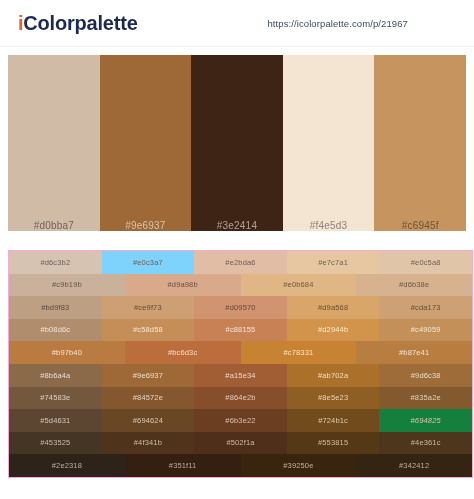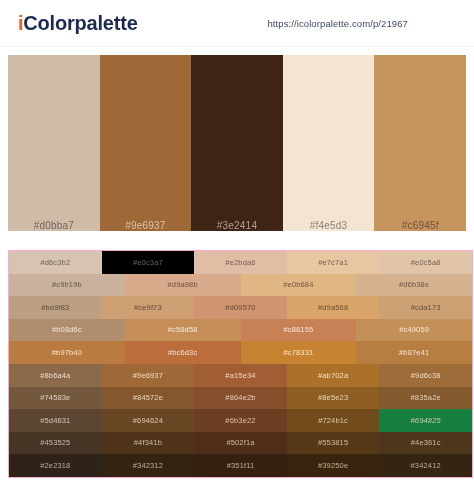--- a/index.html
+++ b/index.html
@@ -128,21 +128,21 @@
         <span class="hex" style="color: rgb(141, 131, 121);">#f4e5d3</span>
       </div>
       <div class="main-swatch" style="background: rgb(198, 148, 95);">
         <span class="hex" style="color: rgb(110, 83, 54);">#c6945f</span>
       </div>
     </div>
 
   <div class="grid-wrap" id="shade-grid">
       <div class="grid-row">
         <div class="grid-cell" style="background: rgb(214, 195, 178); color: rgb(107, 96, 87);">#d6c3b2</div>
-        <div class="grid-cell" style="background: #000000; color: rgb(111, 96, 84); text-align: right;">#e0c3a7</div>
+        <div class="grid-cell" style="background: #7dd3fc; color: rgb(111, 96, 84); text-align: right;">#e0c3a7</div>
         <div class="grid-cell" style="background: rgb(226, 189, 166); color: rgb(112, 92, 81);">#e2bda6</div>
         <div class="grid-cell" style="background: rgb(231, 199, 161); color: rgb(112, 98, 79);">#e7c7a1</div>
         <div class="grid-cell" style="background: rgb(224, 197, 168); color: rgb(111, 97, 84);">#e0c5a8</div>
       </div>
       <div class="grid-row">
         <div class="grid-cell" style="background: rgb(201, 177, 155); color: rgb(97, 85, 73);">#c9b19b</div>
         <div class="grid-cell" style="background: rgb(217, 169, 139); color: rgb(105, 81, 67);">#d9a98b</div>
         <div class="grid-cell" style="background: rgb(224, 182, 132); color: rgb(109, 89, 64);">#e0b684</div>
         <div class="grid-cell" style="background: rgb(214, 179, 142); color: rgb(103, 86, 69);">#d6b38e</div>
       </div>
@@ -150,20 +150,21 @@
         <div class="grid-cell" style="background: rgb(189, 159, 131); color: rgb(90, 76, 62);">#bd9f83</div>
         <div class="grid-cell" style="background: rgb(206, 159, 115); color: rgb(98, 76, 55);">#ce9f73</div>
         <div class="grid-cell" style="background: rgb(208, 149, 112); color: rgb(99, 71, 54);">#d09570</div>
         <div class="grid-cell" style="background: rgb(217, 165, 104); color: rgb(103, 80, 50);">#d9a568</div>
         <div class="grid-cell" style="background: rgb(205, 161, 115); color: rgb(98, 77, 55);">#cda173</div>
       </div>
       <div class="grid-row">
         <div class="grid-cell" style="background: rgb(176, 141, 108); color: rgb(240, 230, 220);">#b08d6c</div>
         <div class="grid-cell" style="background: rgb(197, 141, 88); color: rgb(245, 232, 216);">#c58d58</div>
         <div class="grid-cell" style="background: rgb(200, 129, 85); color: rgb(247, 229, 217);">#c88155</div>
+        <div class="grid-cell" style="background: rgb(210, 148, 75); color: rgb(251, 236, 212);">#d2944b</div>
         <div class="grid-cell" style="background: rgb(196, 144, 89); color: rgb(244, 232, 216);">#c49059</div>
       </div>
       <div class="grid-row">
         <div class="grid-cell" style="background: rgb(185, 123, 64); color: rgb(246, 230, 210);">#b97b40</div>
         <div class="grid-cell" style="background: rgb(188, 109, 60); color: rgb(246, 223, 208);">#bc6d3c</div>
         <div class="grid-cell" style="background: rgb(199, 131, 49); color: rgb(250, 231, 201);">#c78331</div>
         <div class="grid-cell" style="background: rgb(184, 126, 65); color: rgb(242, 229, 210);">#b87e41</div>
       </div>
       <div class="grid-row">
         <div class="grid-cell" style="background: rgb(139, 106, 74); color: rgb(232, 220, 207);">#8b6a4a</div>
@@ -188,20 +189,19 @@
       </div>
       <div class="grid-row">
         <div class="grid-cell" style="background: rgb(69, 53, 37); color: rgb(198, 186, 173);">#453525</div>
         <div class="grid-cell" style="background: rgb(79, 52, 27); color: rgb(205, 189, 168);">#4f341b</div>
         <div class="grid-cell" style="background: rgb(80, 47, 26); color: rgb(205, 183, 165);">#502f1a</div>
         <div class="grid-cell" style="background: rgb(85, 56, 21); color: rgb(208, 190, 161);">#553815</div>
         <div class="grid-cell" style="background: rgb(78, 54, 28); color: rgb(202, 186, 166);">#4e361c</div>
       </div>
       <div class="grid-row">
         <div class="grid-cell" style="background: rgb(46, 35, 24); color: rgb(187, 175, 162);">#2e2318</div>
-        <div class="grid-cell" style="background: rgb(52, 35, 18); color: rgb(193, 177, 156);">#342312</div>
         <div class="grid-cell" style="background: rgb(53, 31, 17); color: rgb(193, 171, 153);">#351f11</div>
         <div class="grid-cell" style="background: rgb(57, 37, 14); color: rgb(196, 178, 149);">#39250e</div>
         <div class="grid-cell" style="background: rgb(52, 36, 18); color: rgb(190, 174, 154);">#342412</div>
       </div>
     </div>
 
 </div>
 
 </body></html>

